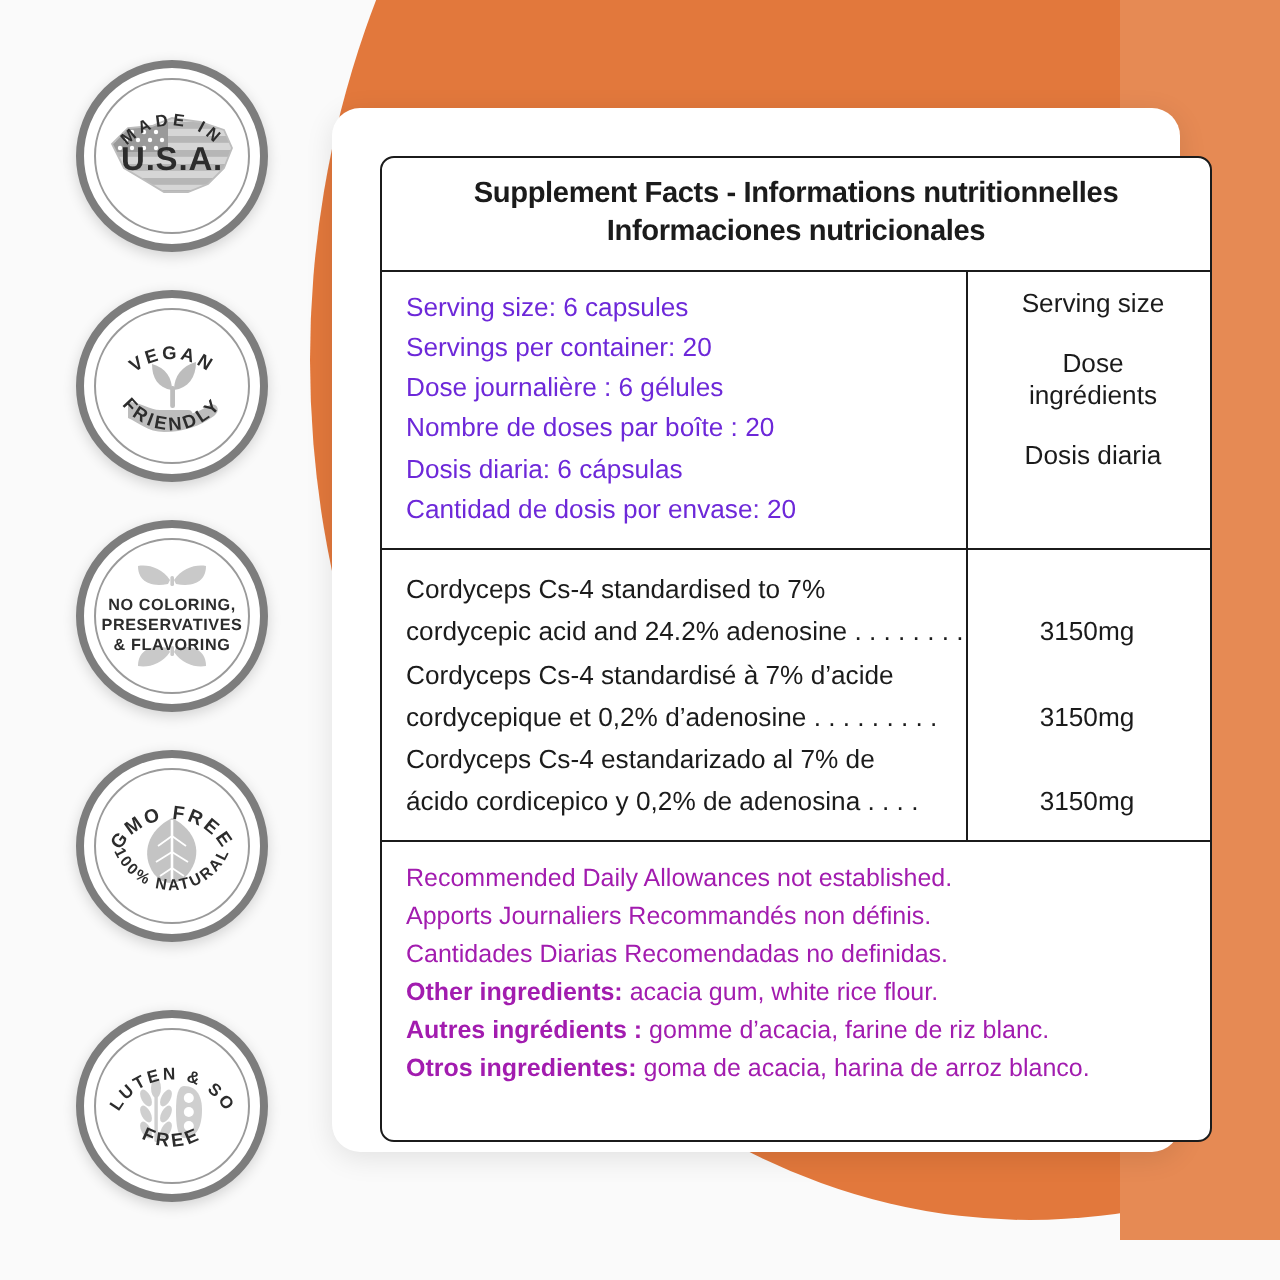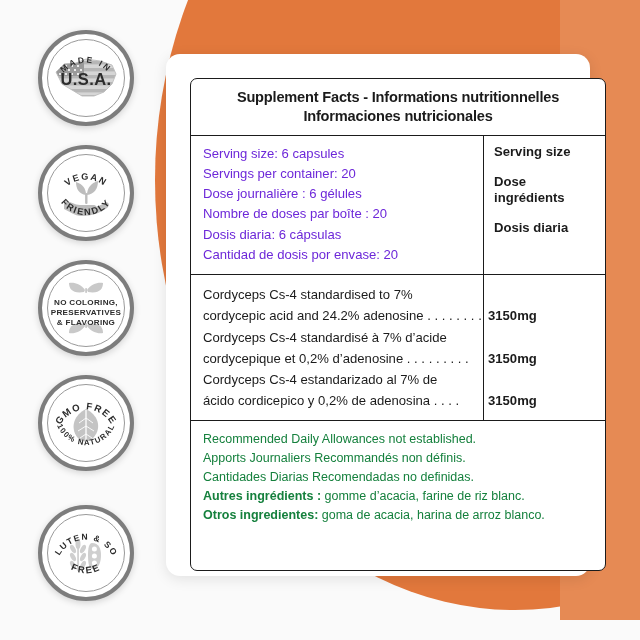--- a/index.html
+++ b/index.html
@@ -77,22 +77,21 @@
     align-items: stretch;
   }
   .col-left {
     flex: 0 0 292px;
     padding: 8px 8px 9px 12px;
   }
   .col-right {
     flex: 1 1 auto;
     border-left: 1.4px solid #1b1b1b;
     padding: 8px 6px 9px 10px;
-    text-align: left;
-    font-weight: bold;
+    text-align: center;
   }
 
   .lbl {
     font-size: 13.1px;
     line-height: 1.545;
     white-space: nowrap;
     color: #6d28d9;
   }
   .rlbl {
     font-size: 13.1px;
@@ -120,21 +119,21 @@
   .amt .unit { padding-left: 0; }
 
   
   #facts-footer {
     padding: 9px 10px 8px 12px;
   }
   .foot-line {
     font-size: 12.5px;
     line-height: 1.52;
     white-space: nowrap;
-    color: #15803d;
+    color: #a21caf;
   }
   .foot-line b { font-weight: bold; }
 
   
   .badge {
     position: absolute;
     width: 96px; height: 96px;
     border-radius: 50%;
     background: #ffffff;
     border: 4px solid #7d7d7d;
@@ -206,20 +205,21 @@
         <div class="amt"><span>3150</span><span class="unit">mg</span></div>
         <div class="amt blank">&nbsp;</div>
         <div class="amt"><span>3150</span><span class="unit">mg</span></div>
       </div>
     </div>
 
     <div id="facts-footer" class="sect-rule">
       <div class="foot-line"><b></b><span>Recommended Daily Allowances not established.</span></div>
       <div class="foot-line"><b></b><span>Apports Journaliers Recommandés non définis.</span></div>
       <div class="foot-line"><b></b><span>Cantidades Diarias Recomendadas no definidas.</span></div>
+      <div class="foot-line"><b>Other ingredients:</b><span> acacia gum, white rice flour.</span></div>
       <div class="foot-line"><b>Autres ingrédients :</b><span> gomme d’acacia, farine de riz blanc.</span></div>
       <div class="foot-line"><b>Otros ingredientes:</b><span> goma de acacia, harina de arroz blanco.</span></div>
     </div>
 
   </div>
 
   <div class="badge" id="badge-usa">
     <div class="inner-ring"></div>
     <svg width="88" height="88" viewBox="0 0 88 88">
       <defs>

